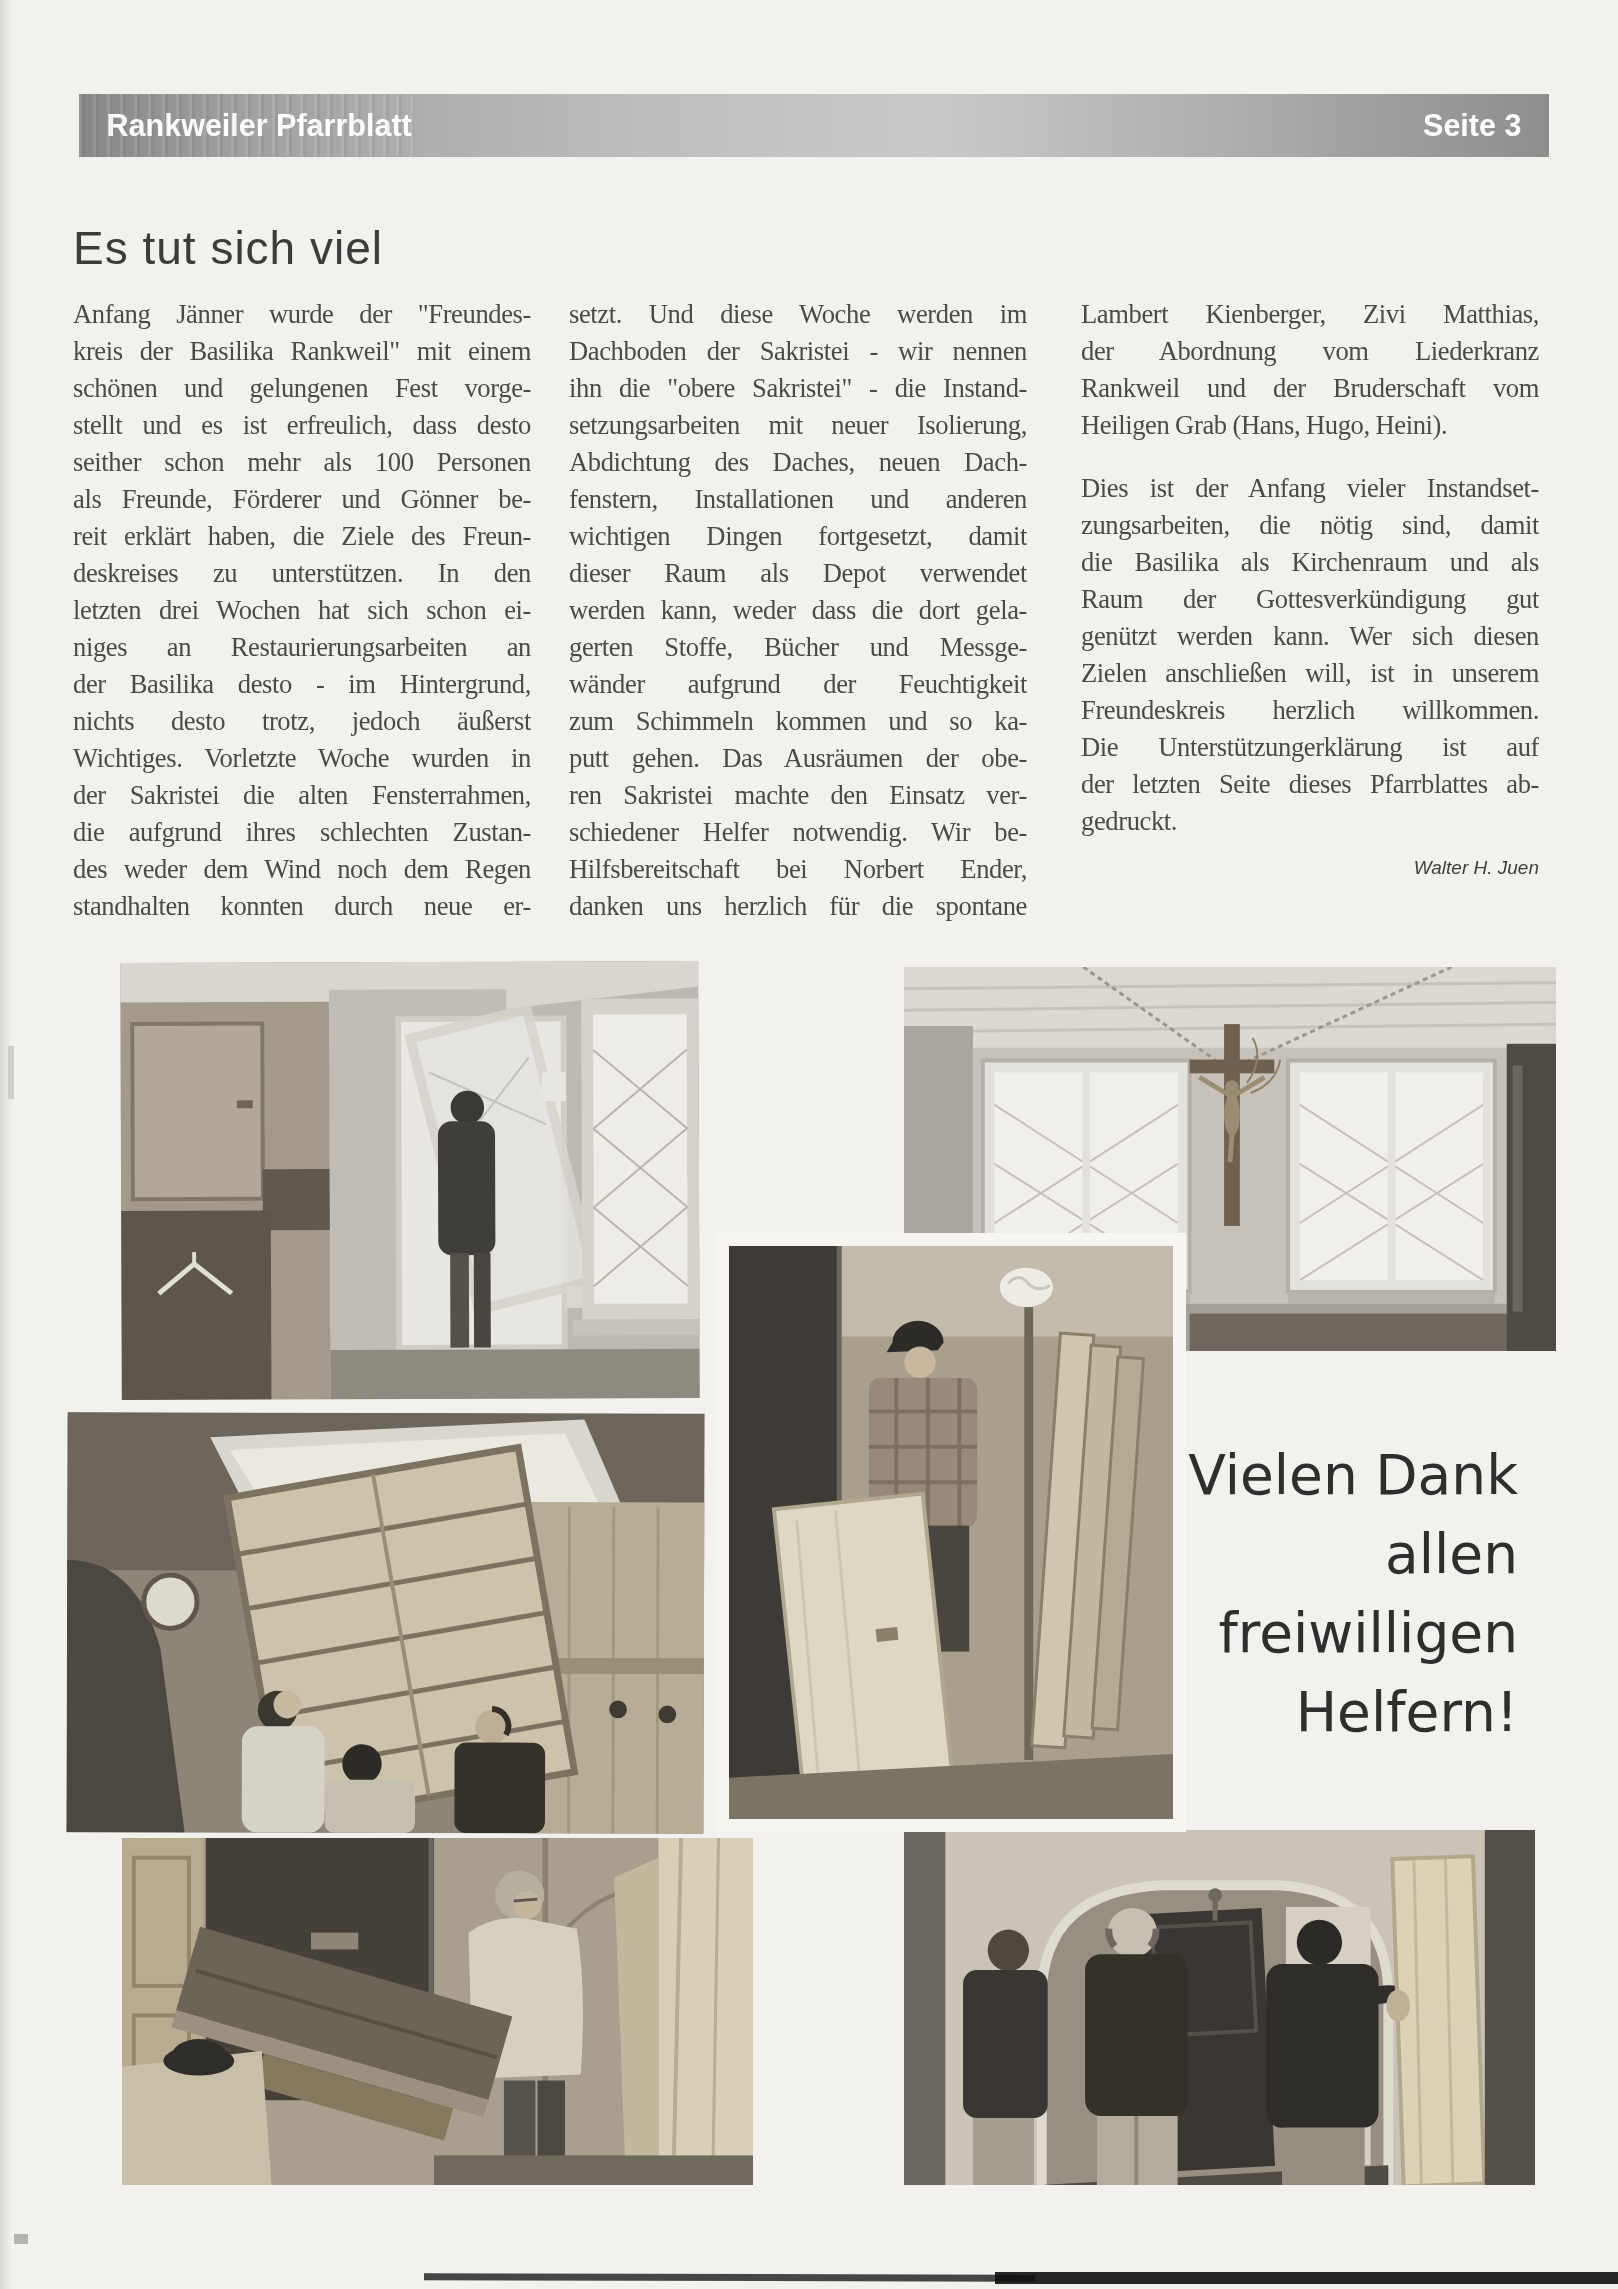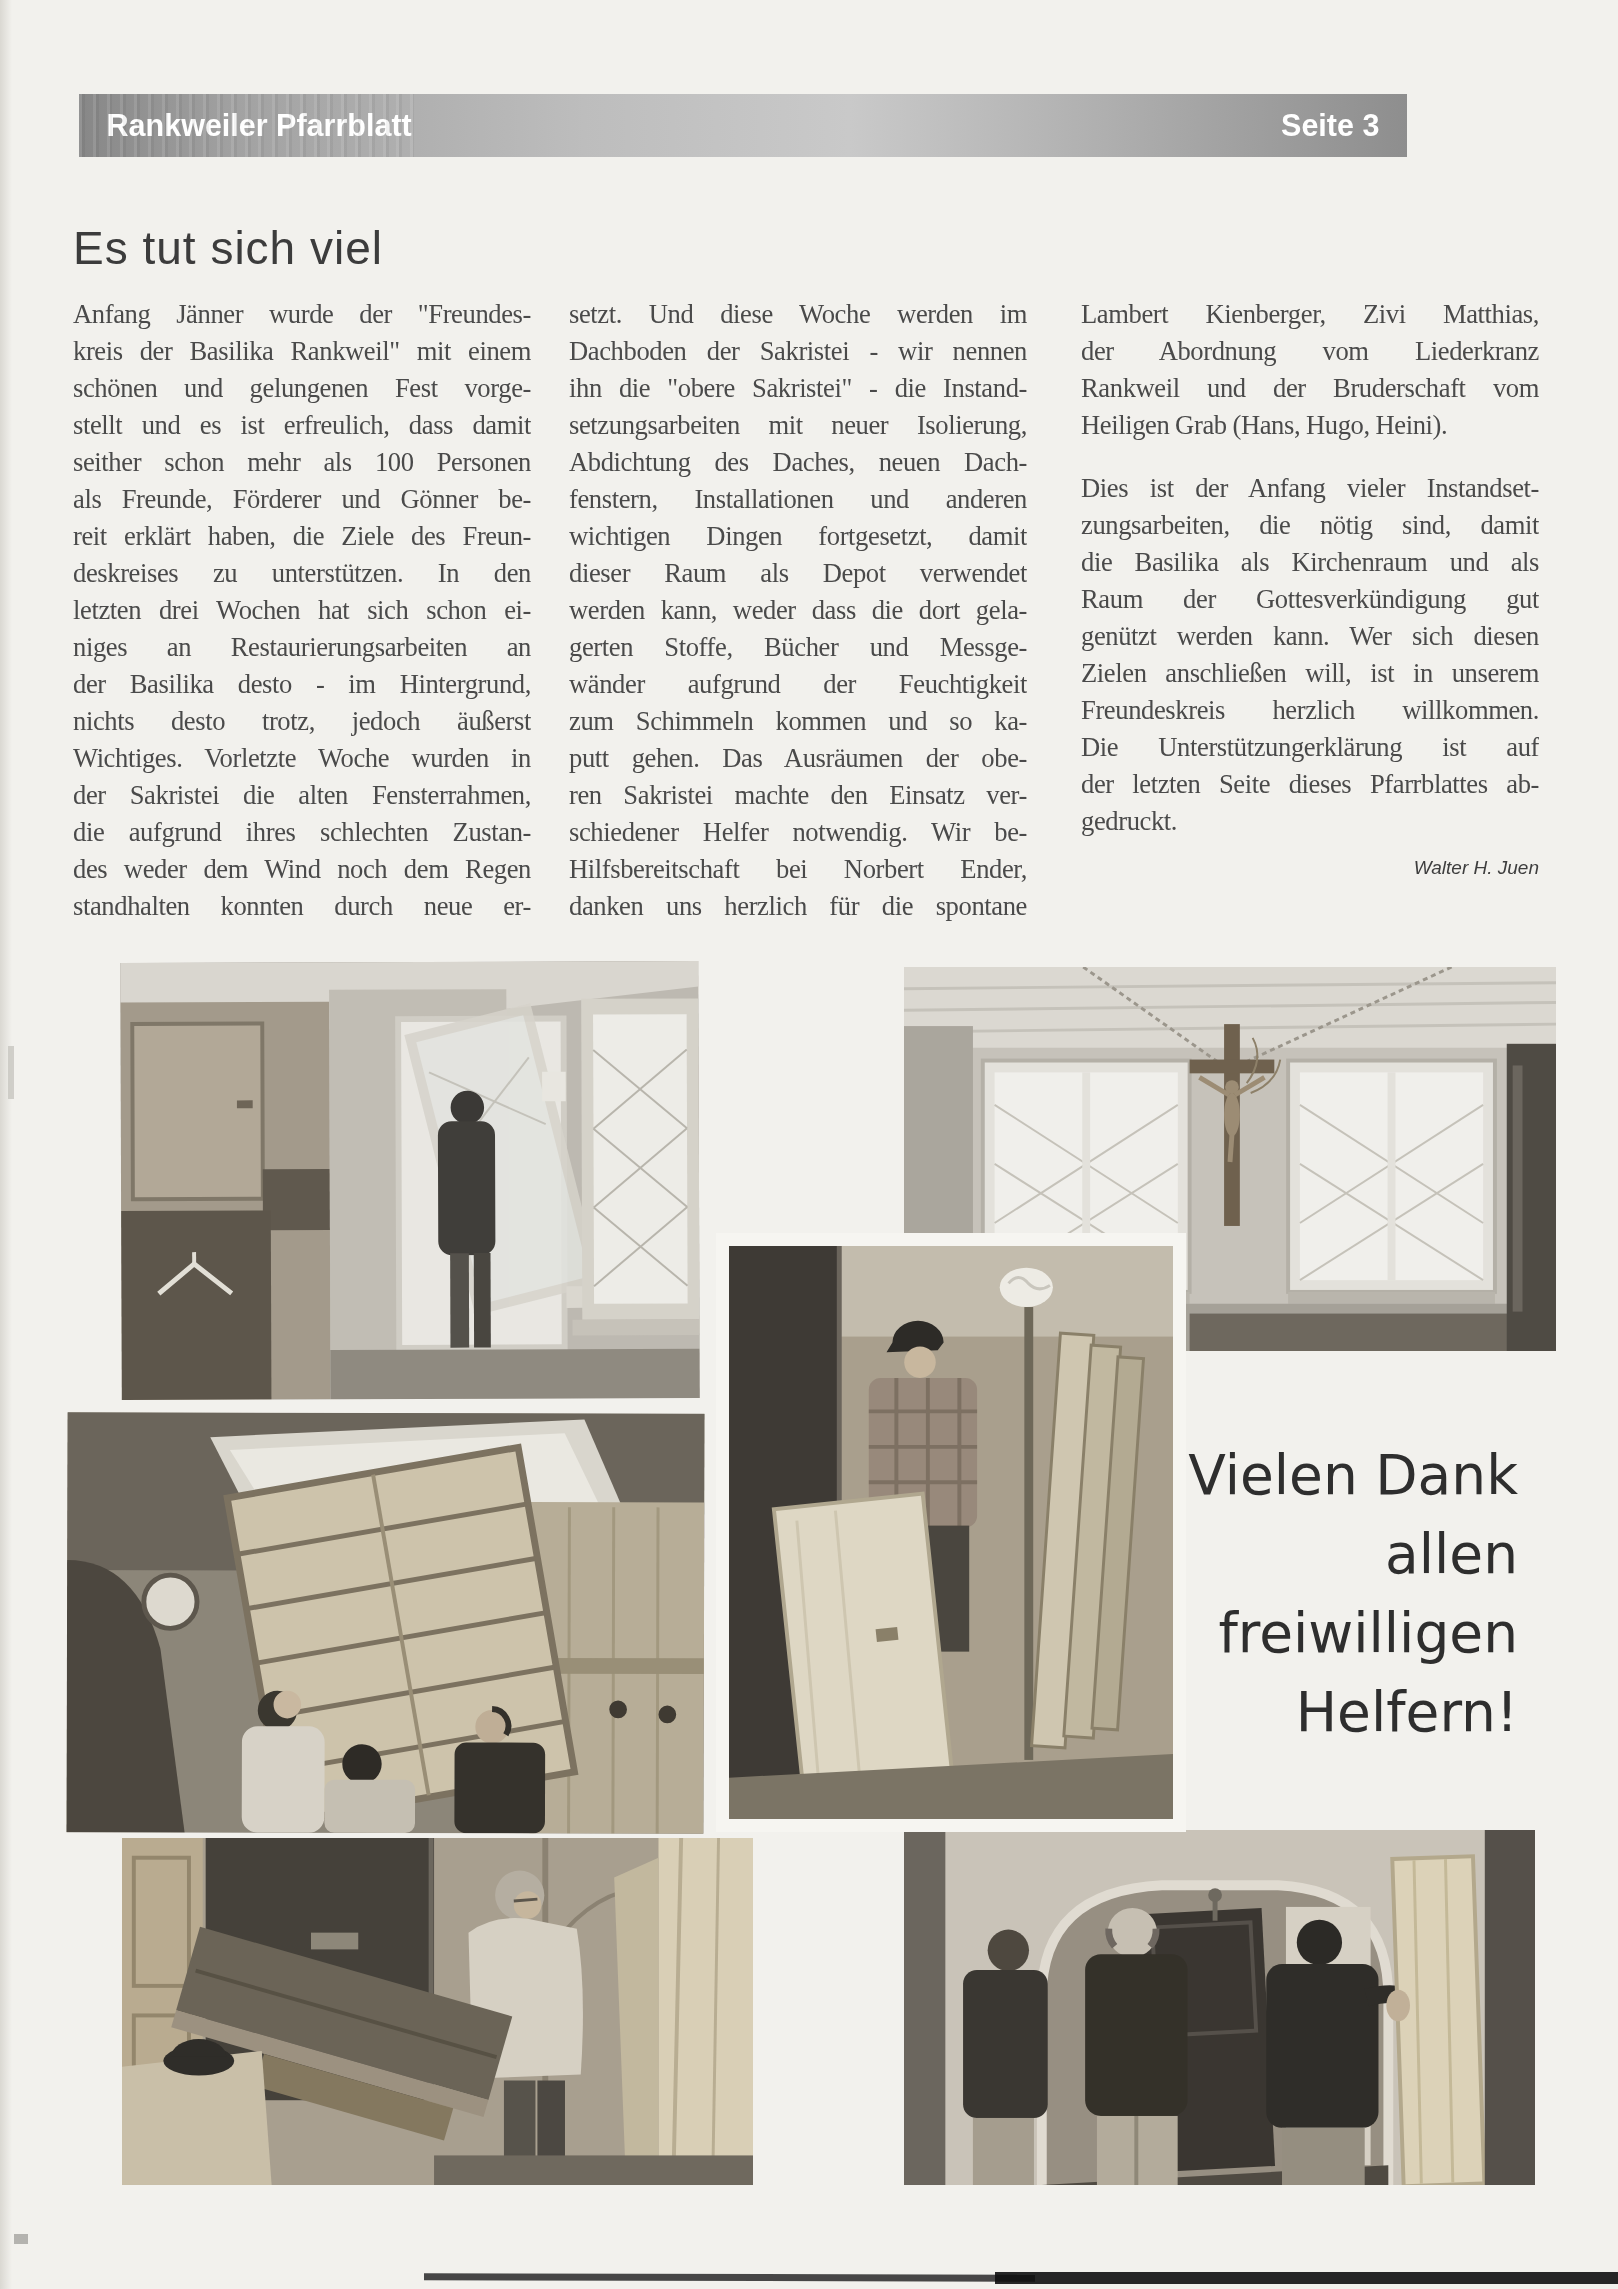--- a/index.html
+++ b/index.html
@@ -1,21 +1,21 @@
 <!DOCTYPE html>
 <html><head>
 <meta charset="utf-8">
 <style>
   html,body{margin:0;padding:0;background:#6e6e6e;}
   .page{position:relative;width:1618px;height:2289px;margin:0 auto;background:#f2f1ed;overflow:hidden;
         font-family:"Liberation Serif",serif;}
   .edge-left{position:absolute;left:0;top:0;width:11.8px;height:100%;
         background:linear-gradient(90deg,#dad8d2,rgba(218,216,210,0));}
   
-  .headerbar{position:absolute;left:79px;top:94px;width:1328px;height:63px;box-sizing:border-box;
+  .headerbar{position:absolute;left:79px;top:94px;width:1470px;height:63px;box-sizing:border-box;
         background:linear-gradient(90deg,#878787 0%,#a2a2a2 12%,#bdbdbd 38%,#c9c9c9 58%,#aeaeae 78%,#8e8e8e 100%);
         display:flex;align-items:center;justify-content:space-between;padding:0 27.6px;
         font-family:"Liberation Sans",sans-serif;font-weight:bold;font-size:30.5px;color:#ffffff;}
   .headerbar .streaks{position:absolute;left:0;top:0;width:335px;height:100%;pointer-events:none;
         background:repeating-linear-gradient(90deg,rgba(255,255,255,0.10) 0 3px,rgba(0,0,0,0.05) 3px 5.9px,rgba(0,0,0,0) 5.9px 13.8px);}
   
   .title{position:absolute;left:73px;top:221px;font-family:"Liberation Sans",sans-serif;font-weight:normal;
         font-size:46px;color:#3c3c3c;letter-spacing:1px;}
   .col{position:absolute;top:296px;width:458px;color:#4a4a4a;font-size:26.6px;line-height:37px;
         letter-spacing:-0.4px;word-spacing:-0.5px;}
@@ -53,21 +53,21 @@
     <div class="streaks"></div>
     <span>Rankweiler Pfarrblatt</span>
     <span>Seite 3</span>
   </div>
 
   <div class="title">Es tut sich viel</div>
   <div class="col col-1">
       <div class="bodyline">Anfang Jänner wurde der "Freundes-</div>
       <div class="bodyline">kreis der Basilika Rankweil" mit einem</div>
       <div class="bodyline">schönen und gelungenen Fest vorge-</div>
-      <div class="bodyline">stellt und es ist erfreulich, dass damit</div>
+      <div class="bodyline">stellt und es ist erfreulich, dass desto</div>
       <div class="bodyline">seither schon mehr als 100 Personen</div>
       <div class="bodyline">als Freunde, Förderer und Gönner be-</div>
       <div class="bodyline">reit erklärt haben, die Ziele des Freun-</div>
       <div class="bodyline">deskreises zu unterstützen. In den</div>
       <div class="bodyline">letzten drei Wochen hat sich schon ei-</div>
       <div class="bodyline">niges an Restaurierungsarbeiten an</div>
       <div class="bodyline">der Basilika desto - im Hintergrund,</div>
       <div class="bodyline">nichts desto trotz, jedoch äußerst</div>
       <div class="bodyline">Wichtiges. Vorletzte Woche wurden in</div>
       <div class="bodyline">der Sakristei die alten Fensterrahmen,</div>

